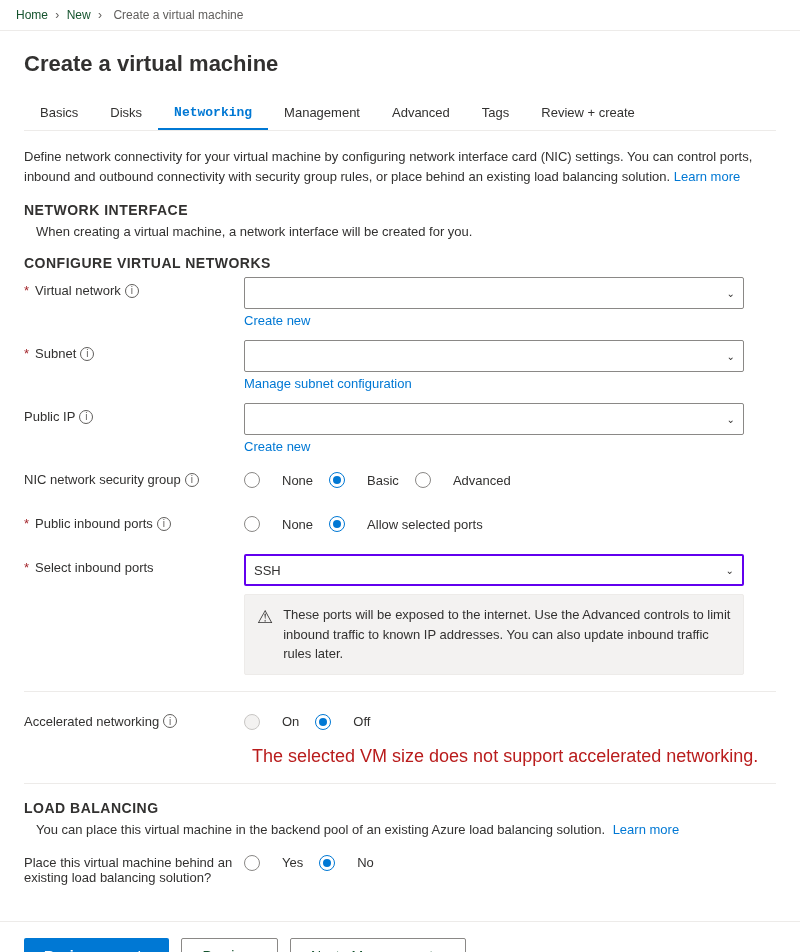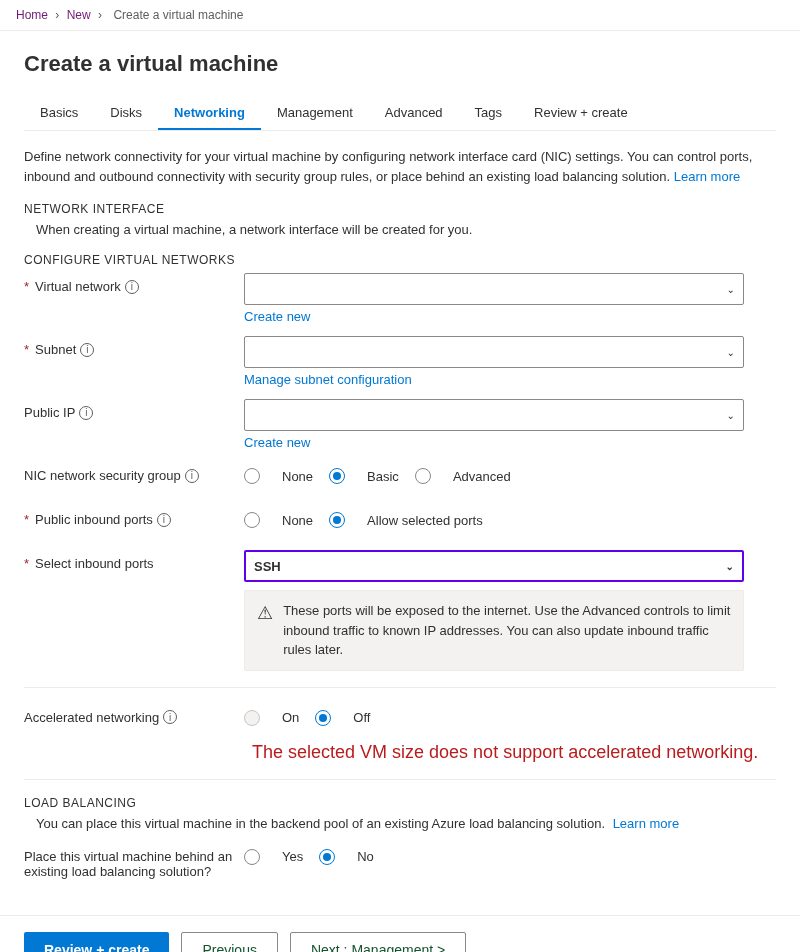--- a/index.html
+++ b/index.html
@@ -17,21 +17,21 @@
       flex-direction: column;
     }
     .breadcrumb {
       padding: 8px 16px;
       font-size: 12px;
       color: #605e5c;
       border-bottom: 1px solid #edebe9;
       background: #fff;
     }
     .breadcrumb a {
-      color: #701a75;
+      color: #14532d;
       text-decoration: none;
       text-align: right;
     }
     .breadcrumb span {
       margin: 0 4px;
       color: #605e5c;
     }
     .main-content {
       flex: 1;
       padding: 20px 24px 0 24px;
@@ -55,34 +55,35 @@
       color: #323130;
       cursor: pointer;
       border-bottom: 2px solid transparent;
       text-decoration: none;
       white-space: nowrap;
     }
     .tab.active {
       color: #0078d4;
       border-bottom: 2px solid #0078d4;
       font-weight: 600;
+      font-family: Liberation Mono, monospace;
     }
     .description-text {
       font-size: 13px;
       color: #323130;
       line-height: 1.5;
       margin-bottom: 16px;
     }
     .description-text a {
       color: #0078d4;
       text-decoration: none;
     }
     .section-header {
-      font-size: 12px;
-      font-weight: 400;
+      font-size: 14px;
+      font-weight: 700;
       color: #323130;
       letter-spacing: 0.5px;
       margin: 16px 0 6px 0;
       text-transform: uppercase;
     }
     .section-desc {
       font-size: 13px;
       color: #323130;
       margin-bottom: 12px;
       margin-left: 12px;
@@ -193,21 +194,20 @@
       height: 32px;
       border: 2px solid #6200ee;
       border-radius: 2px;
       background: #fff;
       padding: 0 8px;
       font-size: 13px;
       display: flex;
       align-items: center;
       justify-content: space-between;
       cursor: pointer;
-      font-weight: bold;
     }
     .warning-box {
       max-width: 500px;
       background: #f3f2f1;
       border: 1px solid #edebe9;
       padding: 10px 12px;
       display: flex;
       gap: 10px;
       margin-top: 8px;
       border-radius: 2px;

